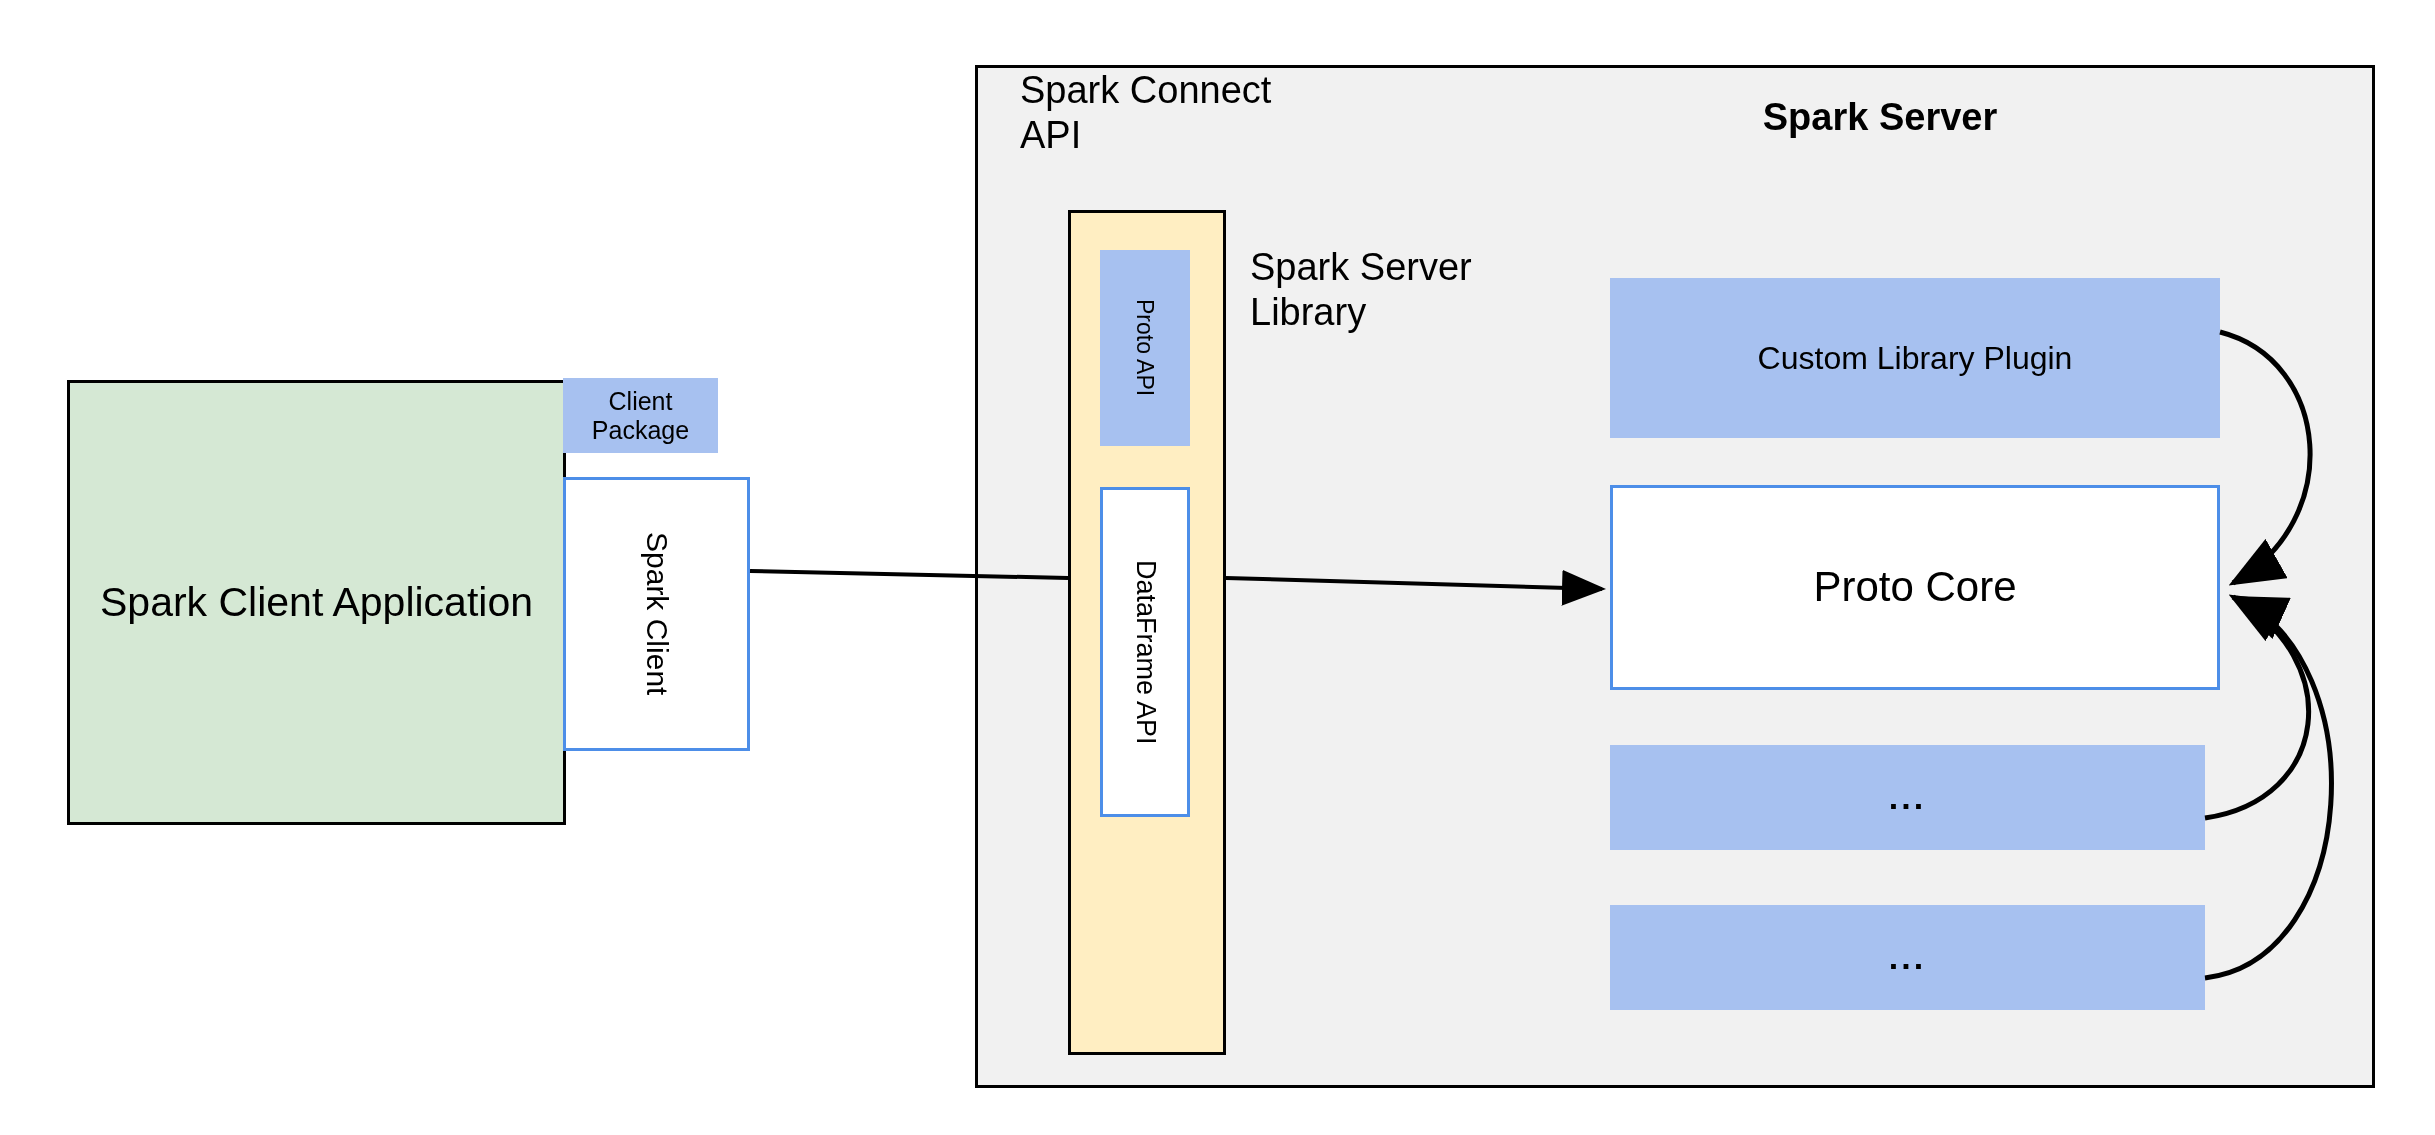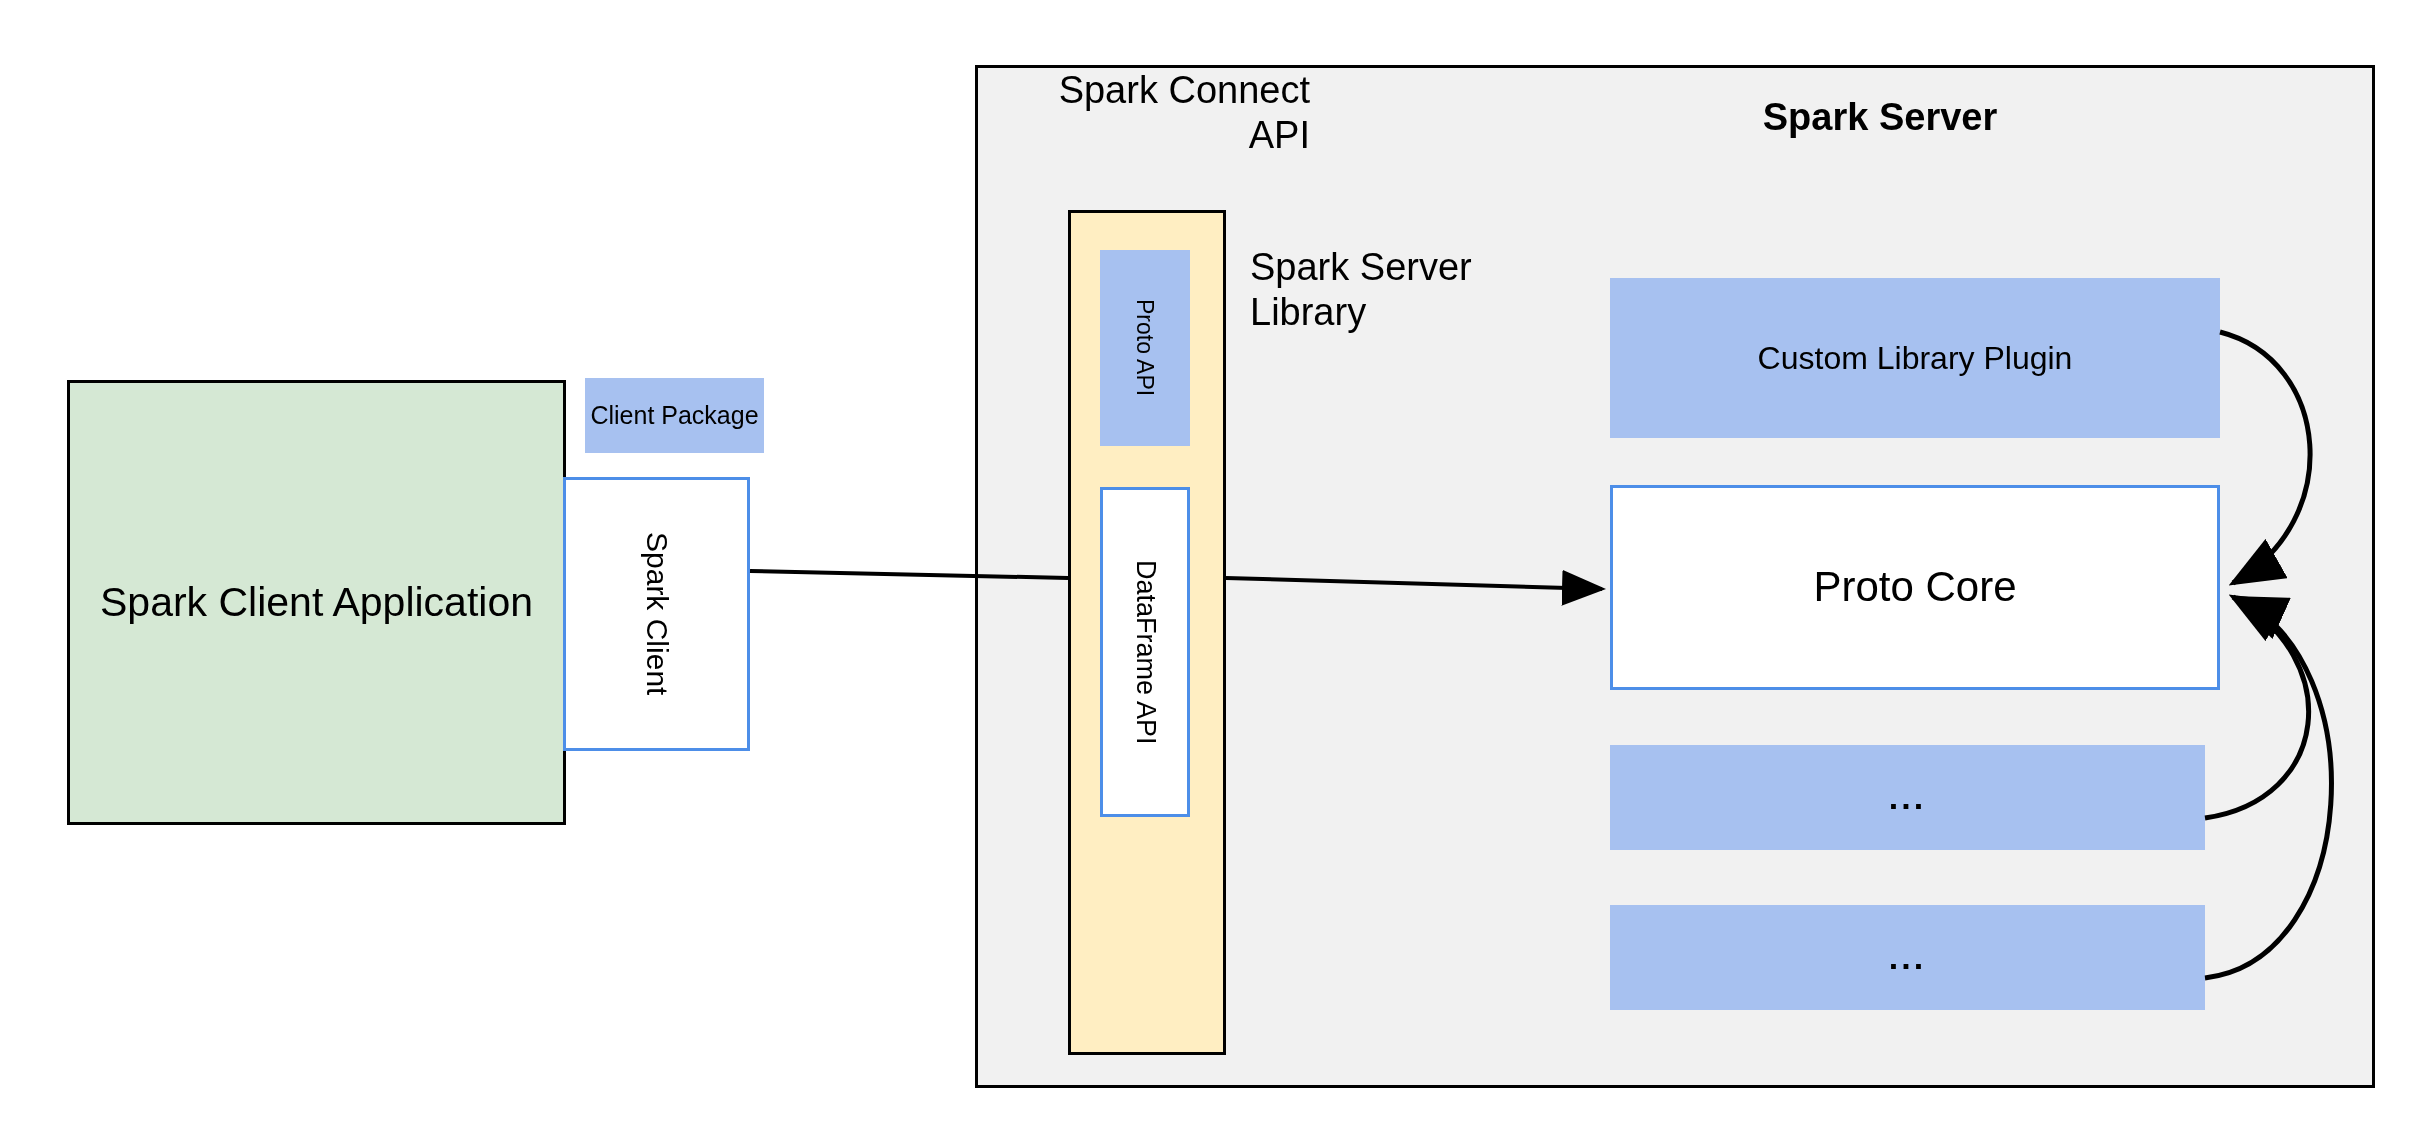--- a/index.html
+++ b/index.html
@@ -34,22 +34,22 @@
 
   
   #client-app-box {
     left: 67px;  top: 380px;
     width: 499px; height: 445px;
     background: #d5e8d4;
     border: 3px solid #000000;
     font-size: 41px;
   }
   #client-package-box {
-    left: 585px; top: 378px;
-    width: 179px; height: 75px;
+    left: 563px; top: 378px;
+    width: 155px; height: 75px;
     background: #a7c1f0;
     border: 2px solid #a7c1f0;
     font-size: 25px;
     font-family: "Liberation Sans", sans-serif;
   }
   #spark-client-box {
     left: 563px; top: 477px;
     width: 187px; height: 274px;
     background: #ffffff;
     border: 3px solid #4d8ee8;
@@ -67,21 +67,21 @@
     left: 975px; top: 65px;
     width: 1400px; height: 1023px;
     background: #f1f1f1;
     border: 3px solid #000000;
     box-sizing: border-box;
   }
   #spark-connect-api-label {
     left: 1020px; top: 68px;
     width: 290px;
     font-size: 38px;
-    text-align: right;
+    text-align: left;
   }
   #spark-server-title {
     left: 1720px; top: 95px;
     width: 320px;
     font-size: 38px;
     font-weight: bold;
     text-align: center;
   }
   #spark-server-library-label {
     left: 1250px; top: 245px;

